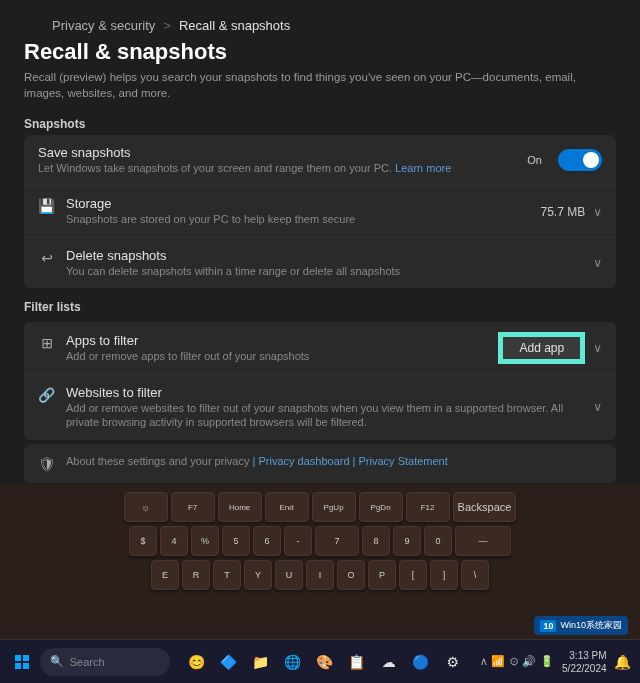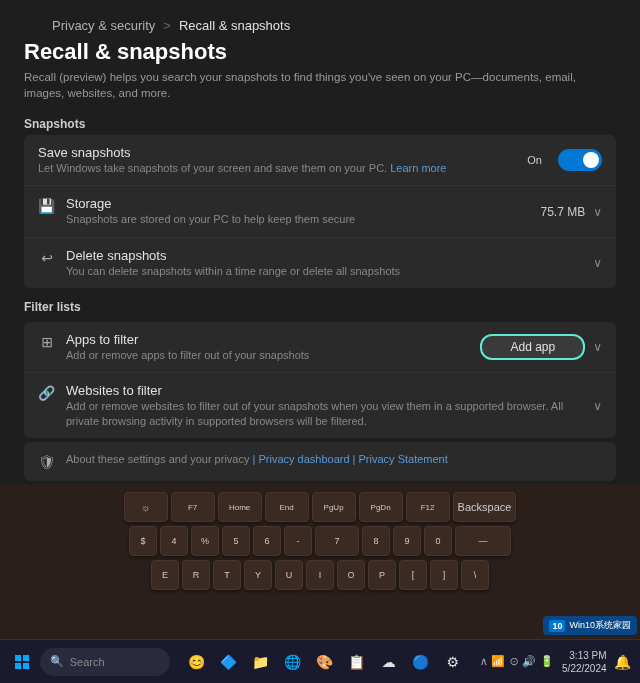--- a/index.html
+++ b/index.html
@@ -173,23 +173,23 @@
 
     .chevron {
       font-size: 12px;
       color: #888;
       cursor: pointer;
     }
 
     
     .add-btn {
       background: #3a3a3a;
-      border: 2px solid #5eead4;
-      border-radius: 12px;
-      padding: 4px 28px;
+      border: 5px solid #5eead4;
+      border-radius: 0;
+      padding: 4px 16px;
       font-size: 12px;
       color: #e0e0e0;
       cursor: pointer;
       white-space: nowrap;
     }
 
     .filter-section-label {
       font-size: 12px;
       font-weight: 600;
       color: #cccccc;
@@ -347,21 +347,21 @@
     .notification-icon {
       font-size: 14px;
       color: #aaa;
       cursor: pointer;
     }
 
     
     .watermark {
       position: absolute;
       bottom: 48px;
-      right: 3px;
+      right: 12px;
       background: rgba(0,80,160,0.8);
       border-radius: 4px;
       padding: 3px 6px;
       font-size: 9px;
       color: white;
       display: flex;
       align-items: center;
       gap: 4px;
     }
 
@@ -436,21 +436,21 @@
 
   <div class="section-label">Snapshots</div>
 
   <div class="settings-card">
 
     <div class="settings-row">
       <div class="settings-row-left">
         <div class="row-text">
           <div class="row-title">Save snapshots</div>
           <div class="row-subtitle">
-            <span>Let Windows take snapshots of your screen and save them on your PC.</span>
+            <span>Let Windows take snapshots of your screen and range them on your PC.</span>
             <span class="link">Learn more</span>
           </div>
         </div>
       </div>
       <div class="row-right">
         <span class="toggle-label">On</span>
         <div class="toggle"></div>
       </div>
     </div>
 

